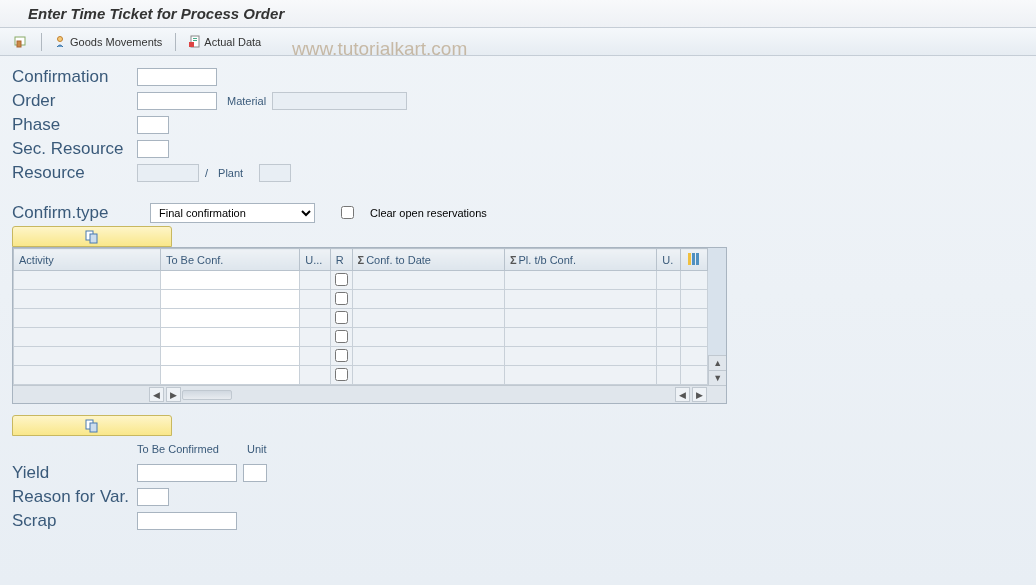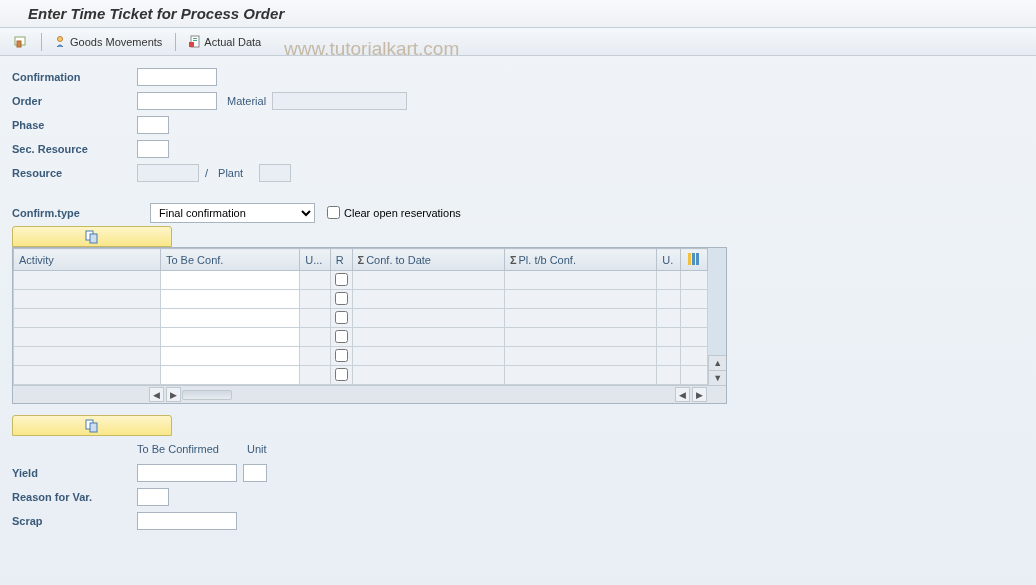--- a/index.html
+++ b/index.html
@@ -53,22 +53,21 @@
     }
     .form-row {
       display: flex;
       align-items: center;
       margin-bottom: 3px;
       height: 21px;
     }
     .form-label {
       width: 125px;
       color: #3a5a7a;
-      font-size: 11px;
-      font-weight: bold;
+      font-size: 17px;
     }
     .form-label-inline {
       color: #3a5a7a;
       font-size: 11px;
       margin: 0 6px 0 10px;
     }
     .form-input {
       border: 1px solid #a8b4c0;
       background: #fff;
       height: 18px;
@@ -83,22 +82,22 @@
       border: 1px solid #a8b4c0;
       background: #fff;
       height: 20px;
       font-size: 11px;
       width: 165px;
       padding-left: 4px;
     }
     .checkbox-row {
       display: inline-flex;
       align-items: center;
-      gap: 4px;
-      margin-left: 12px;
+      gap: 16px;
+      margin-left: 26px;
     }
     .section-gap { height: 16px; }
     .action-strip {
       display: flex;
       margin-top: 3px;
     }
     .action-btn {
       width: 160px;
       height: 21px;
       background: linear-gradient(to bottom, #fef5c8 0%, #f9e78a 100%);
@@ -191,21 +190,21 @@
       width:14px;height:14px;
       align-items:center;justify-content:center;
     }
     .headers-row th:last-child {
       width: 24px;
       text-align:center;
     }
     .watermark {
       position:absolute;
       top: 38px;
-      left: 284px;
+      left: 292px;
       font-size: 19px;
       color: rgba(170,140,100,0.55);
       font-family: Arial, sans-serif;
       pointer-events:none;
     }
     svg { display: block; }
   </style>
 </head>
 <body>
 

